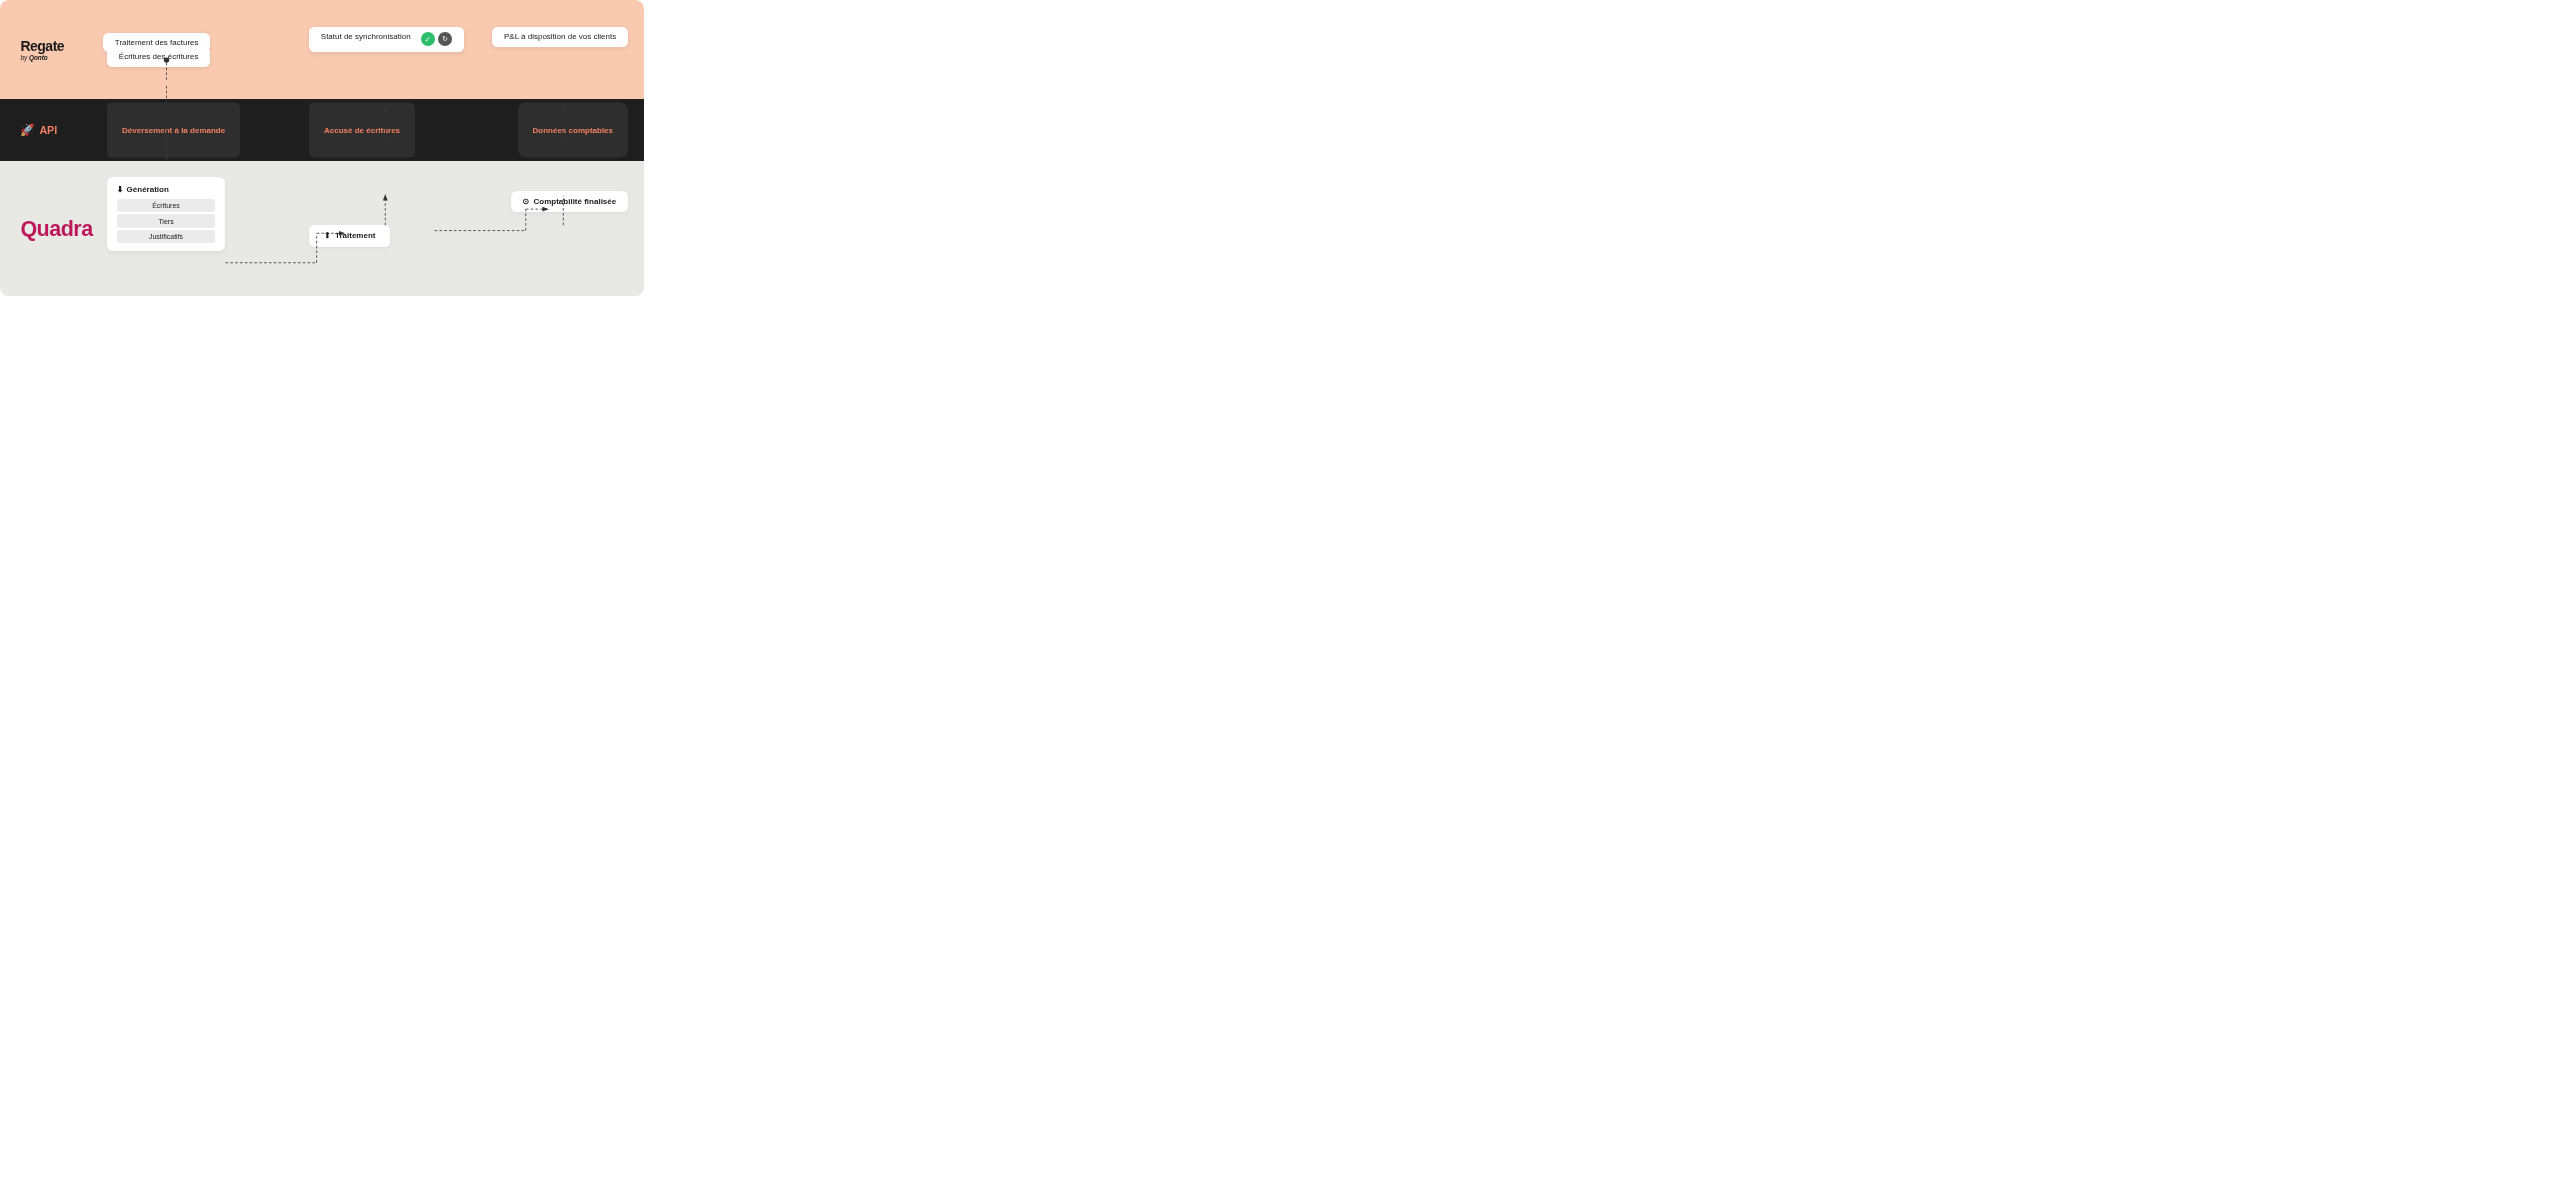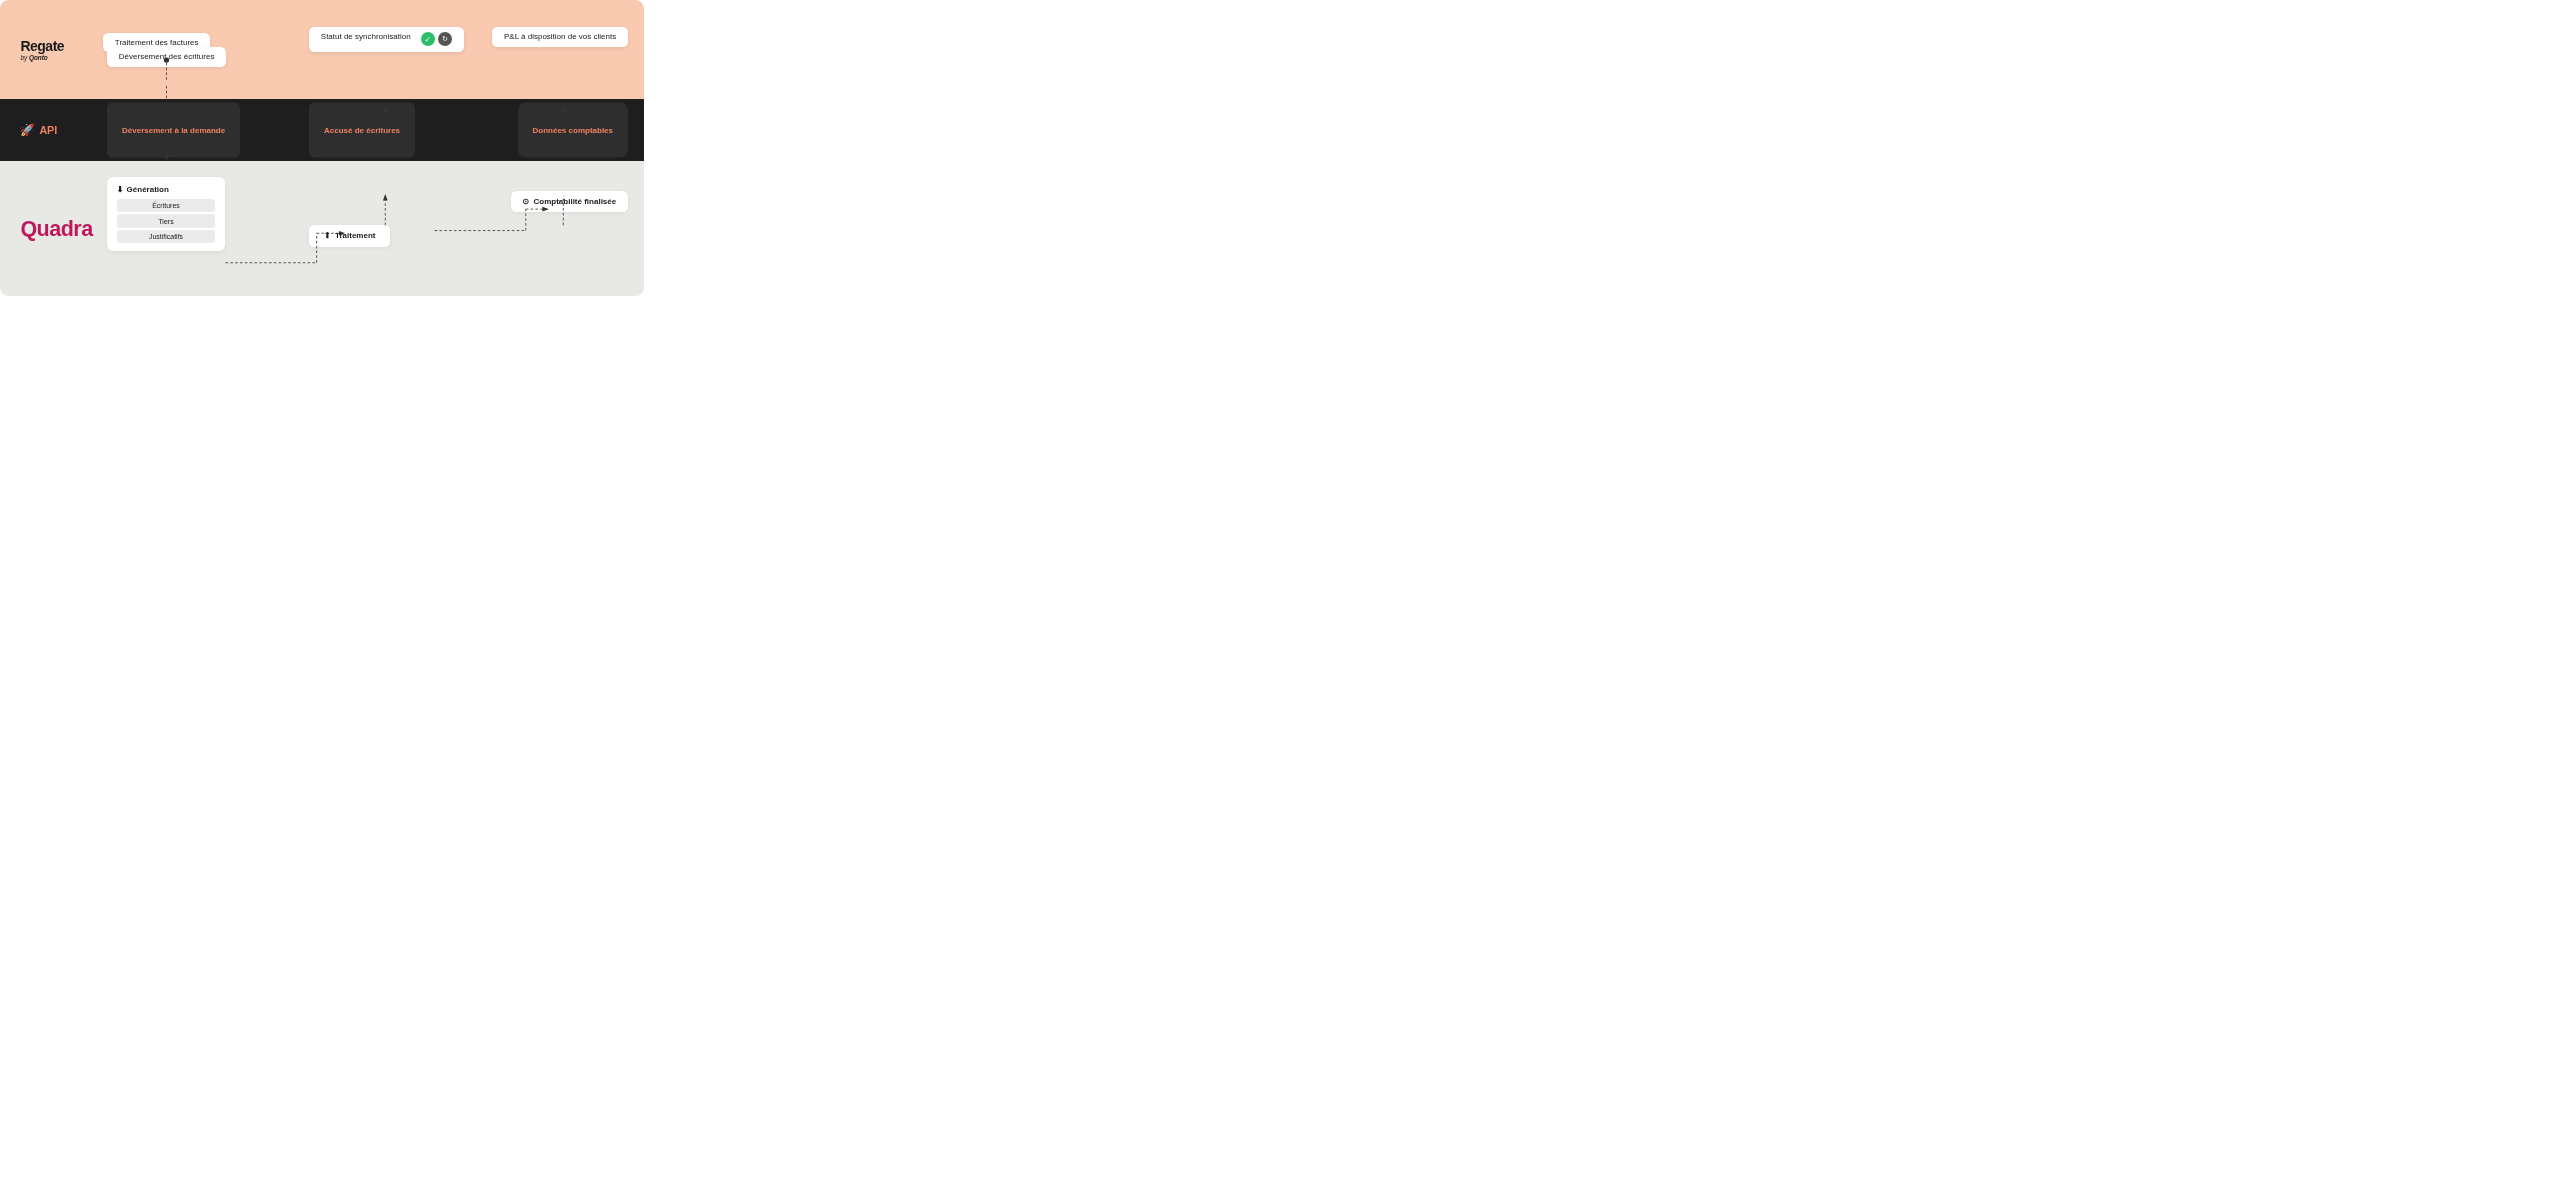--- a/index.html
+++ b/index.html
@@ -259,21 +259,21 @@
       <div class="logo-text">Regate</div>
       <div class="by-qonto">
         <span>by</span> <span style="font-style:italic;font-weight:700;">Qonto</span>
       </div>
     </div>
 
     <div class="regate-box box-traitement">
       <span>Traitement des factures</span>
     </div>
     <div class="regate-box box-generation">
-      <span>Déversement des écritures</span>
+      <span>Écritures des écritures</span>
     </div>
     <div class="regate-box box-statut">
       <span>Statut de synchronisation</span>
       <div class="icons">
         <div class="icon-check">✓</div>
         <div class="icon-sync">↻</div>
       </div>
     </div>
     <div class="regate-box box-pl">
       <span>P&amp;L à disposition  de vos clients</span>

